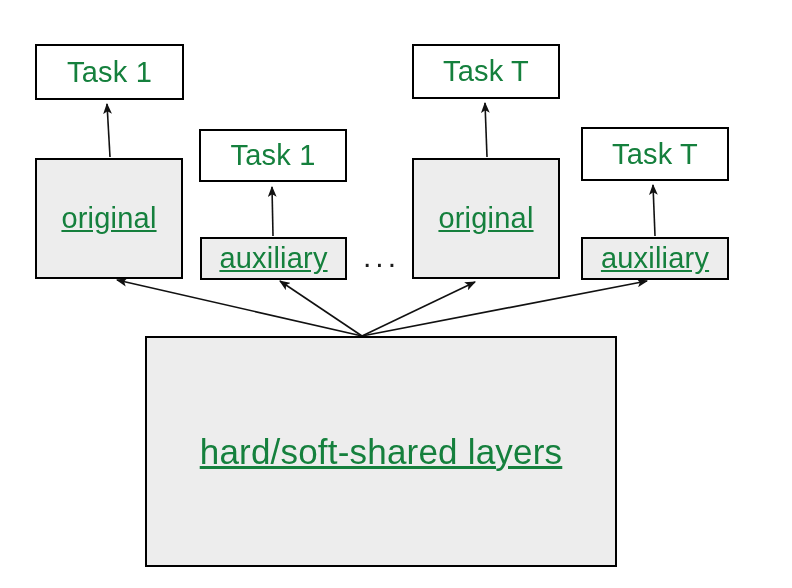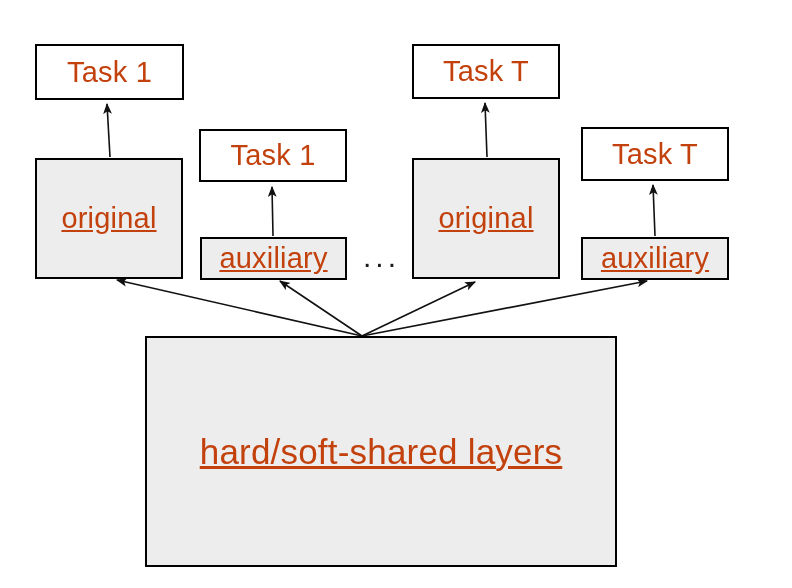--- a/index.html
+++ b/index.html
@@ -26,21 +26,21 @@
     pointer-events: none;
   }
   .node {
     position: absolute;
     box-sizing: border-box;
     border: 2px solid #000000;
     display: flex;
     align-items: center;
     justify-content: center;
     font-size: 29px;
-    color: #c2410c;
+    color: #15803d;
     letter-spacing: 0.2px;
     white-space: nowrap;
   }
   .node.gray { background: #ededed; text-decoration: underline; }
   .node.white { background: #ffffff; }
   .node.big { font-size: 35px; }
   .ellipsis {
     position: absolute;
     left: 363px;
     top: 240px;

